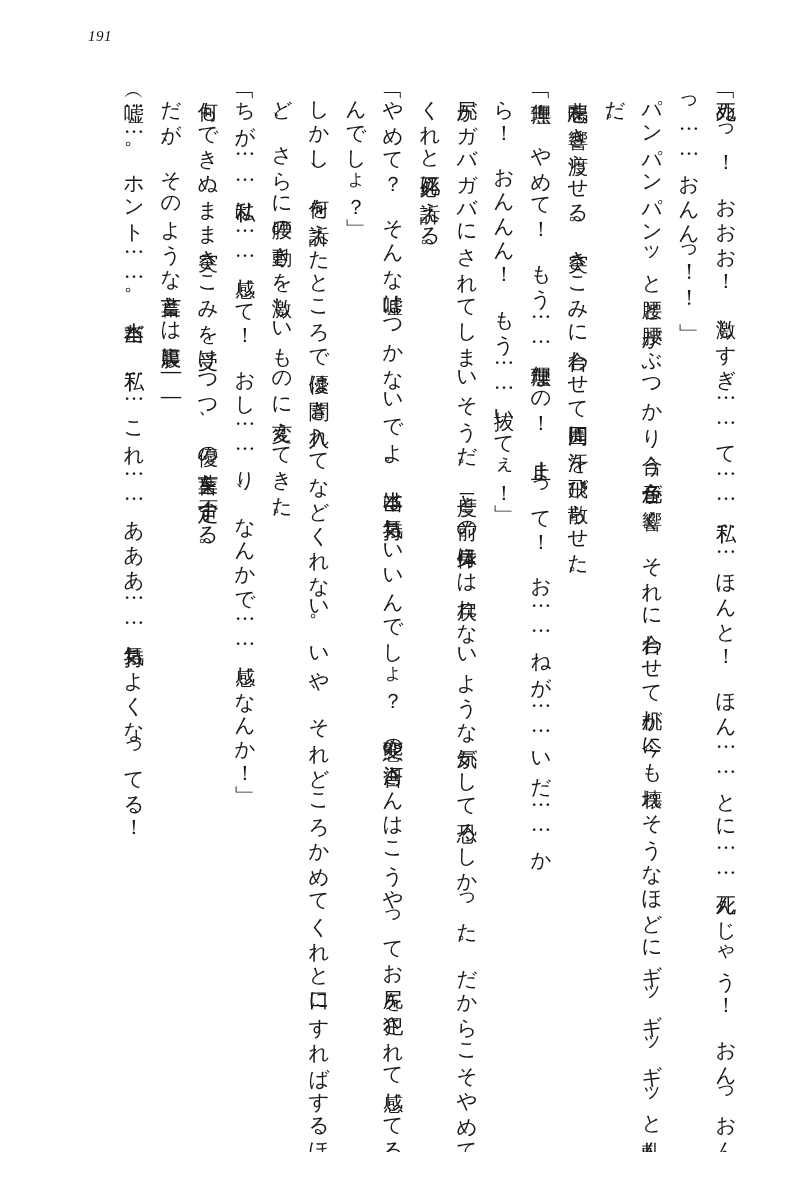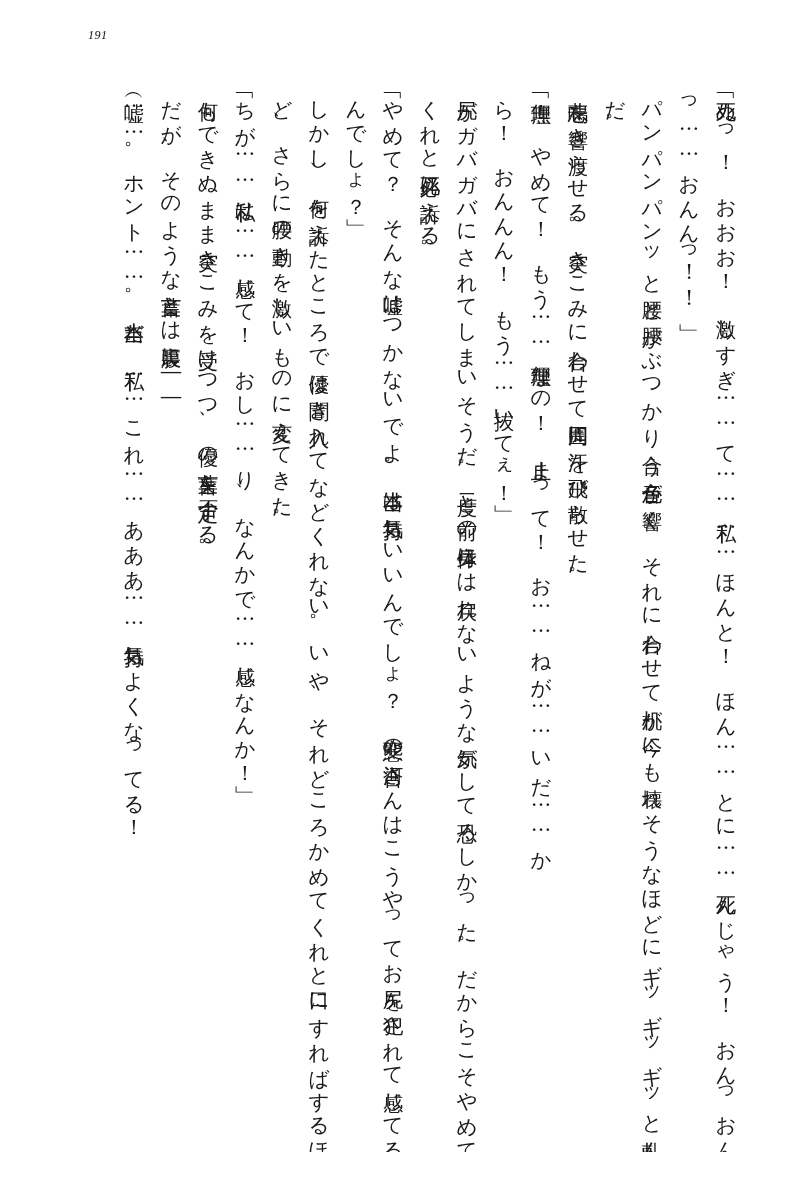--- a/index.html
+++ b/index.html
@@ -18,21 +18,21 @@
     position: relative;
     width: 792px;
     height: 1200px;
     background: #ffffff;
     box-sizing: border-box;
   }
   .page-number {
     position: absolute;
     top: 28px;
     left: 88px;
-    font-size: 12px;
+    font-size: 15px;
     font-style: italic;
     font-family: "Liberation Serif", "DejaVu Serif", serif;
     color: #111;
     letter-spacing: 0.5px;
   }
   .text-body {
     position: absolute;
     top: 86px;
     left: 52px;
     right: 48px;

